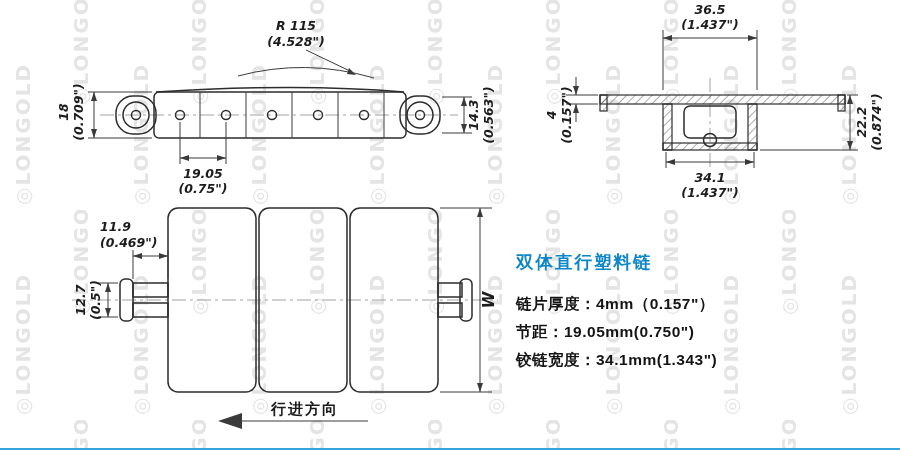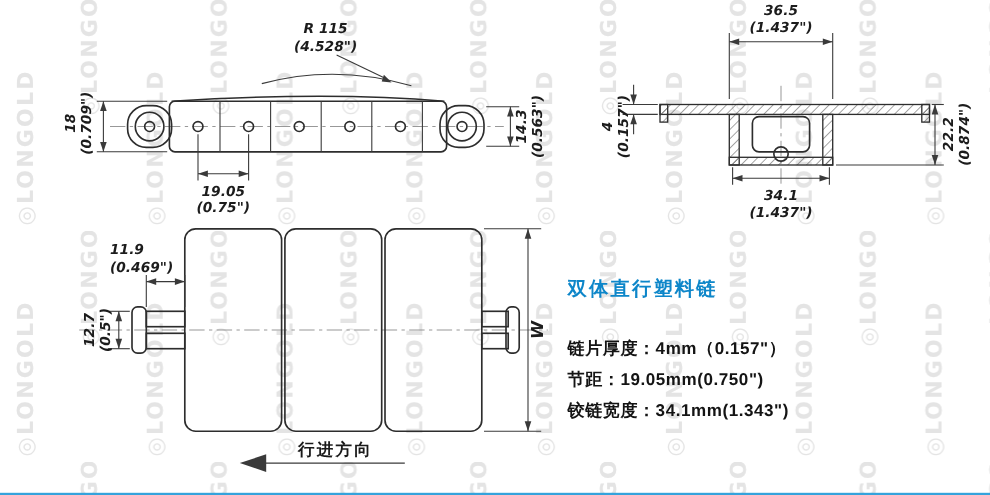--- a/index.html
+++ b/index.html
@@ -11,21 +11,21 @@
   .ln{stroke:#2d2d2d;stroke-width:1.5;fill:none}
   .lnf{stroke:#2d2d2d;stroke-width:1.2}
   .dl{stroke:#3a3a3a;stroke-width:1;fill:none}
   .cl{stroke:#8a8a8a;stroke-width:0.8;fill:none;stroke-dasharray:14 4 3 4}
   .ar{fill:#3a3a3a;stroke:none}
   .dimtext{font-family:"DejaVu Sans",sans-serif;font-style:italic;font-weight:600;font-size:12.5px;fill:#1c1c1c}
   .cjktext{font-family:"Liberation Sans",sans-serif;font-weight:600;font-size:15px;fill:#1a1a1a;letter-spacing:2px}
   .wmtext{font-family:"DejaVu Sans",sans-serif;font-weight:bold;font-size:20px;letter-spacing:2px}
   
   .specs{position:absolute;left:516px;top:250px;width:372px}
-  .spec-title{font-size:17.5px;font-weight:bold;letter-spacing:2px;margin-bottom:30px}
+  .spec-title{font-size:17.5px;font-weight:bold;letter-spacing:2px;margin-bottom:16px}
   .spec-line{font-size:15.5px;font-weight:bold;color:#141414;line-height:28px;letter-spacing:0.5px;white-space:nowrap}
   .bottom-line{position:absolute;left:0;right:0;bottom:0;height:2px}
 </style>
 </head>
 <body>
 
 <div class="stage">
 
   <svg class="drawing" width="900" height="450" viewBox="0 0 900 450">
     <defs>

